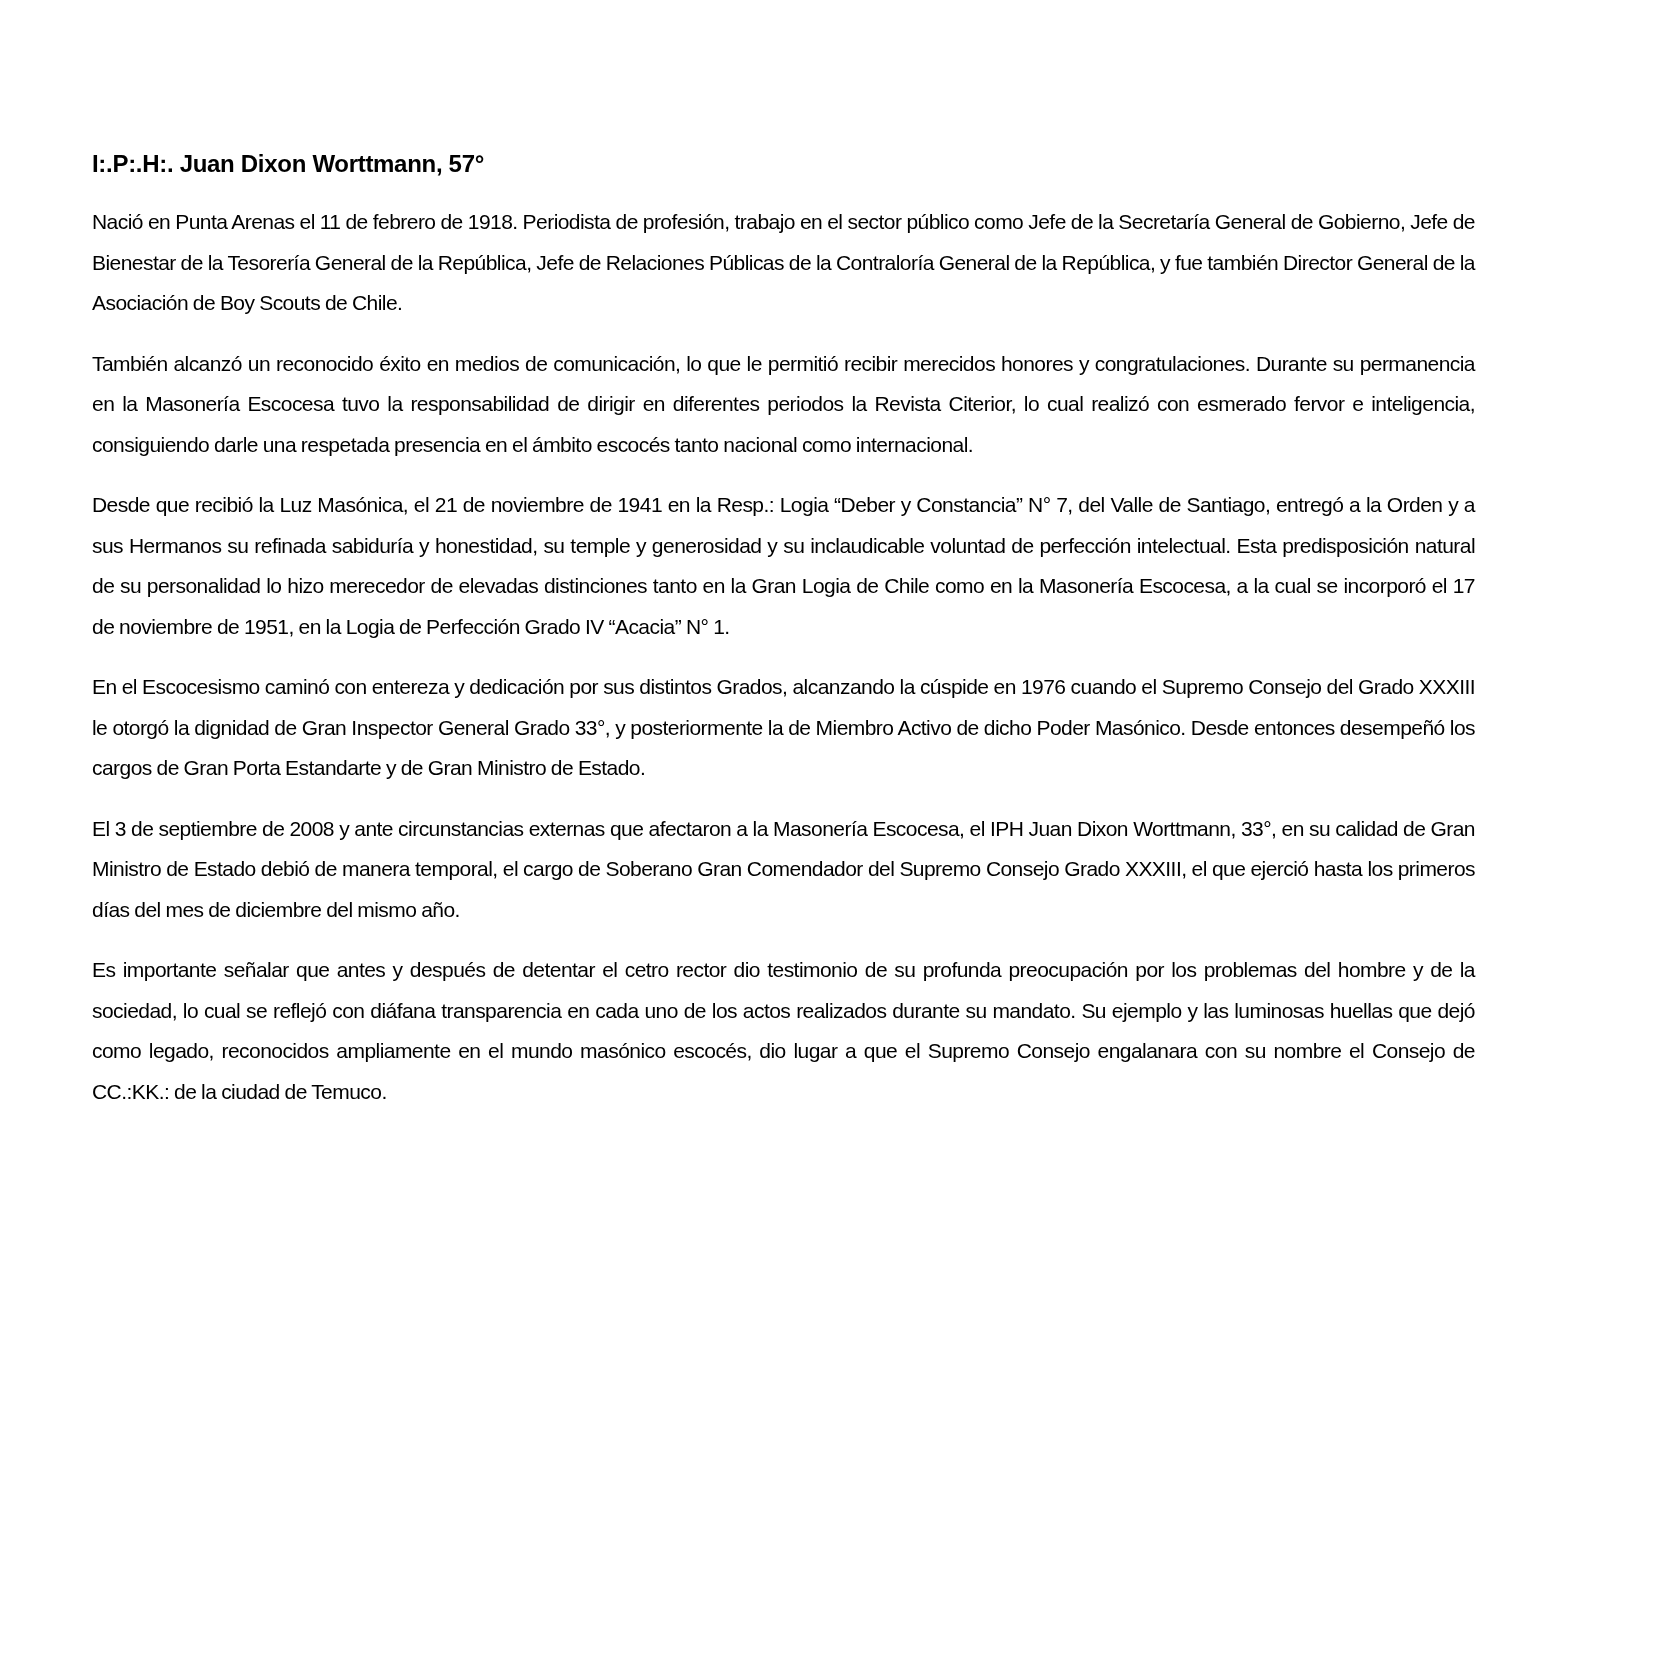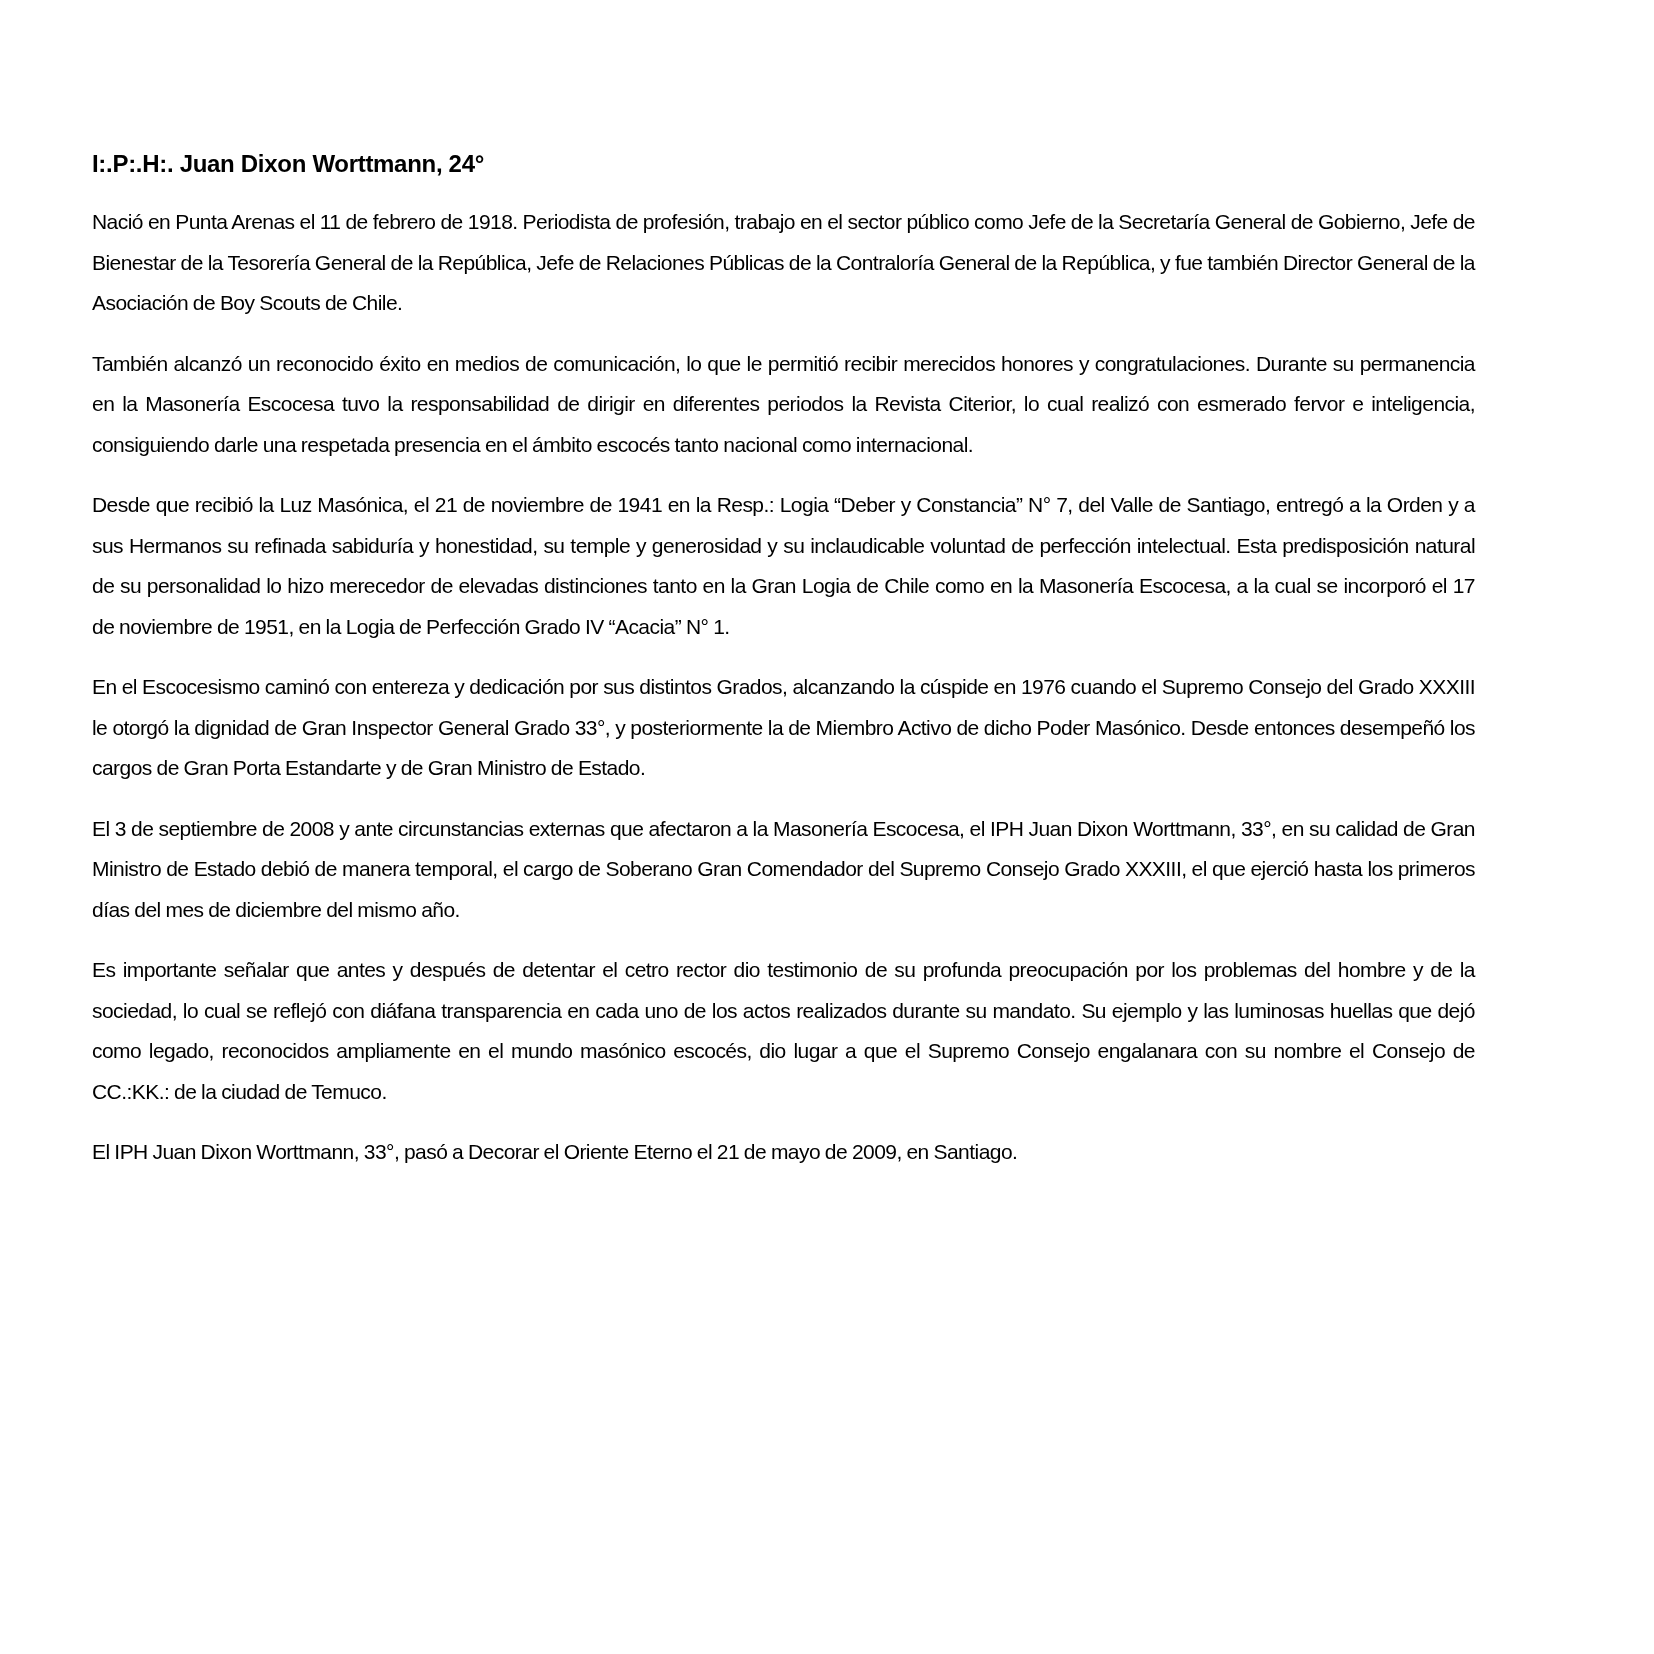--- a/index.html
+++ b/index.html
@@ -37,21 +37,20 @@
     word-spacing: -0.5px;
   }
   .doc-paragraph.last {
     text-align: left;
   }
 </style>
 </head>
 <body>
 
 <div class="page">
-  <p class="doc-title">I:.P:.H:. Juan Dixon Worttmann, 24°</p>
+  <p class="doc-title">I:.P:.H:. Juan Dixon Worttmann, 57°</p>
   <p class="doc-paragraph">Nació en Punta Arenas el 11 de febrero de 1918. Periodista de profesión, trabajo en el sector público como Jefe de la Secretaría General de Gobierno, Jefe de Bienestar de la Tesorería General de la República, Jefe de Relaciones Públicas de la Contraloría General de la República, y fue también Director General de la Asociación de Boy Scouts de Chile.</p>
   <p class="doc-paragraph">También alcanzó un reconocido éxito en medios de comunicación, lo que le permitió recibir merecidos honores y congratulaciones. Durante su permanencia en la Masonería Escocesa tuvo la responsabilidad de dirigir en diferentes periodos la Revista Citerior, lo cual realizó con esmerado fervor e inteligencia, consiguiendo darle una respetada presencia en el ámbito escocés tanto nacional como internacional.</p>
   <p class="doc-paragraph">Desde que recibió la Luz Masónica, el 21 de noviembre de 1941 en la Resp.: Logia “Deber y Constancia” N° 7, del Valle de Santiago, entregó a la Orden y a sus Hermanos su refinada sabiduría y honestidad, su temple y generosidad y su inclaudicable voluntad de perfección intelectual. Esta predisposición natural de su personalidad lo hizo merecedor de elevadas distinciones tanto en la Gran Logia de Chile como en la Masonería Escocesa, a la cual se incorporó el 17 de noviembre de 1951, en la Logia de Perfección Grado IV “Acacia” N° 1.</p>
   <p class="doc-paragraph">En el Escocesismo caminó con entereza y dedicación por sus distintos Grados, alcanzando la cúspide en 1976 cuando el Supremo Consejo del Grado XXXIII le otorgó la dignidad de Gran Inspector General Grado 33°, y posteriormente la de Miembro Activo de dicho Poder Masónico. Desde entonces desempeñó los cargos de Gran Porta Estandarte y de Gran Ministro de Estado.</p>
   <p class="doc-paragraph">El 3 de septiembre de 2008 y ante circunstancias externas que afectaron a la Masonería Escocesa, el IPH Juan Dixon Worttmann, 33°, en su calidad de Gran Ministro de Estado debió de manera temporal, el cargo de Soberano Gran Comendador del Supremo Consejo Grado XXXIII, el que ejerció hasta los primeros días del mes de diciembre del mismo año.</p>
   <p class="doc-paragraph">Es importante señalar que antes y después de detentar el cetro rector dio testimonio de su profunda preocupación por los problemas del hombre y de la sociedad, lo cual se reflejó con diáfana transparencia en cada uno de los actos realizados durante su mandato. Su ejemplo y las luminosas huellas que dejó como legado, reconocidos ampliamente en el mundo masónico escocés, dio lugar a que el Supremo Consejo engalanara con su nombre el Consejo de CC.:KK.: de la ciudad de Temuco.</p>
-  <p class="doc-paragraph last">El IPH Juan Dixon Worttmann, 33°, pasó a Decorar el Oriente Eterno el 21 de mayo de 2009, en Santiago.</p>
 </div>
 
 </body></html>

